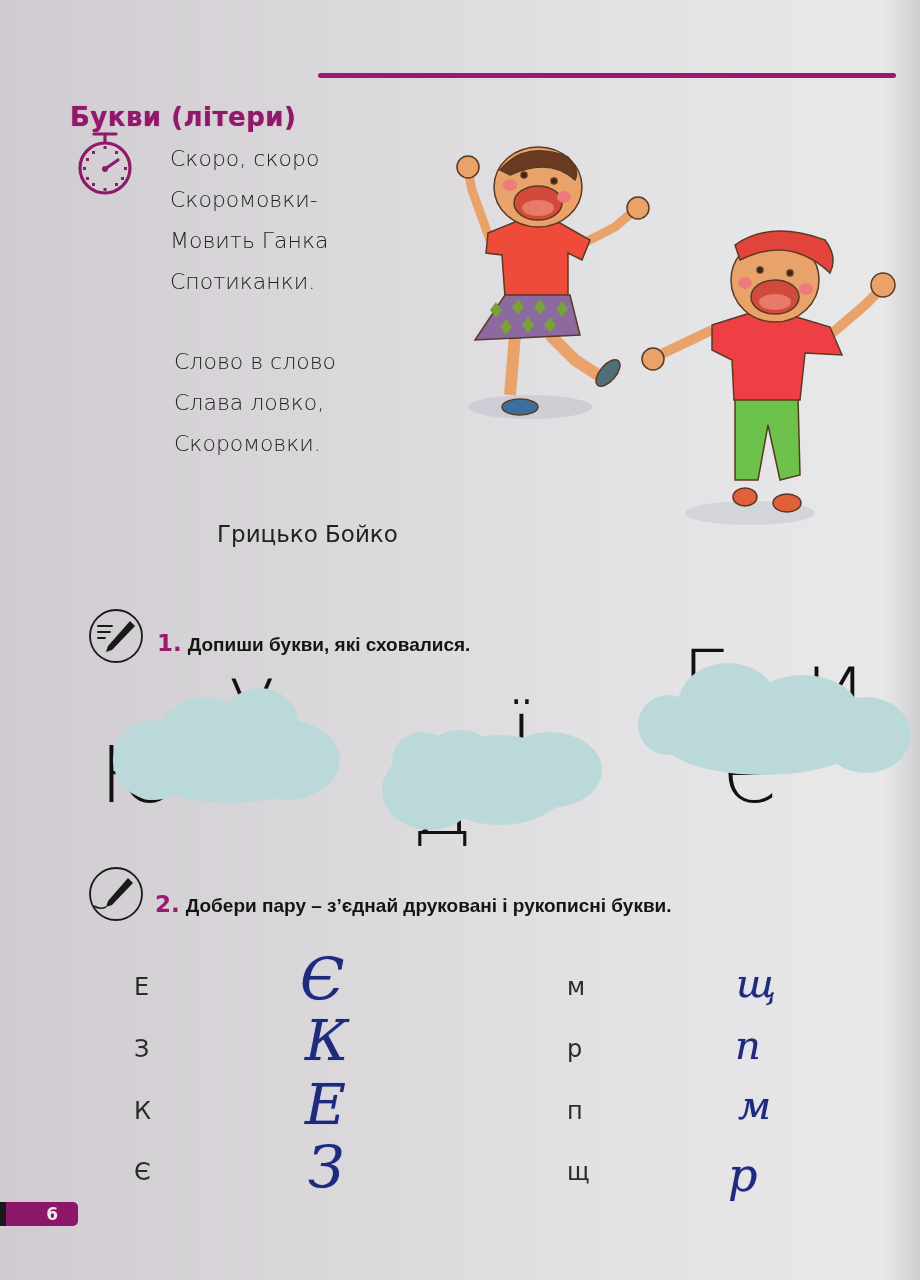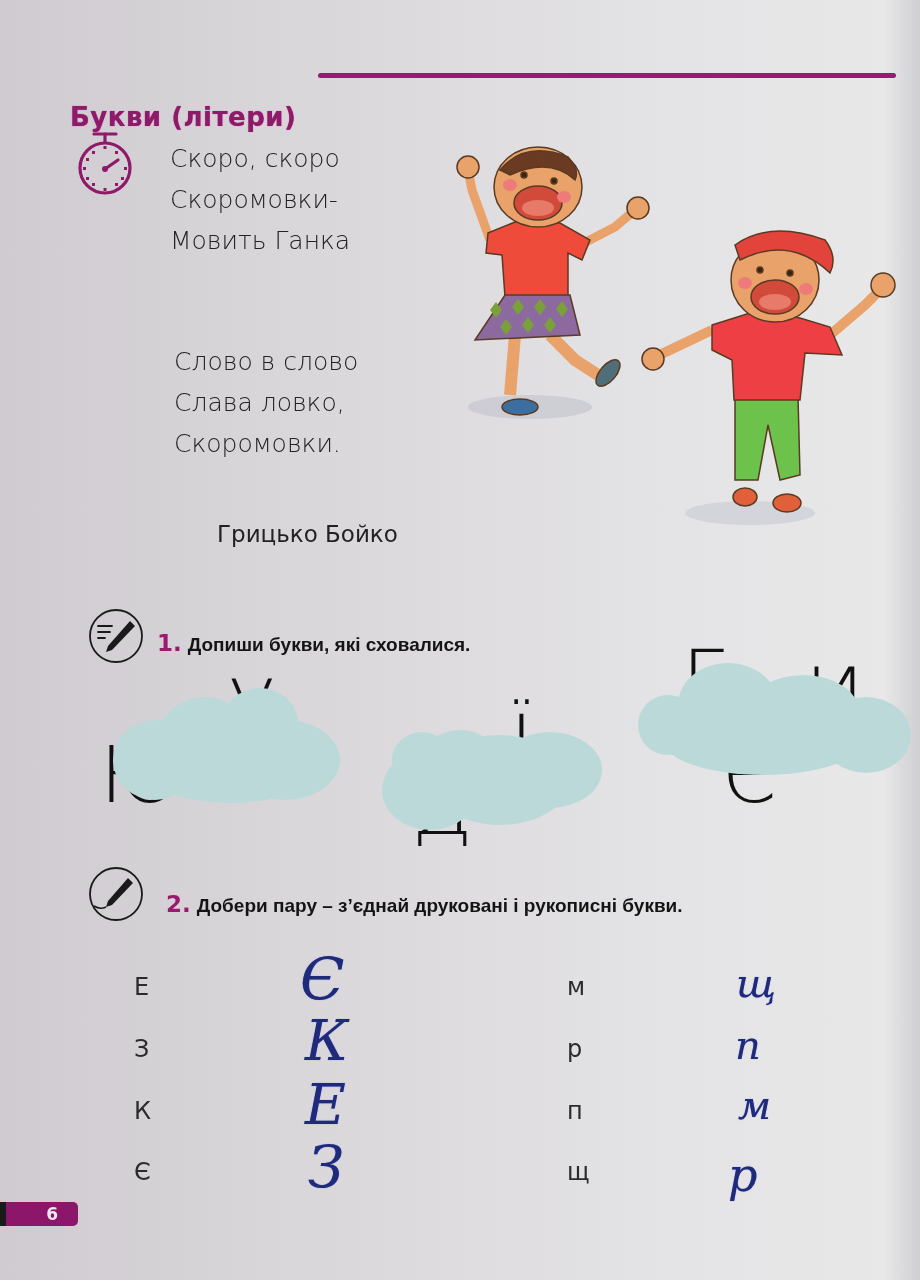--- a/index.html
+++ b/index.html
@@ -18,36 +18,36 @@
     font-family: "DejaVu Sans", sans-serif;
     text-shadow: 0 0 1px #c23b96;
     margin-top: 44px;
   }
   #title-rule {
     left: 318px; top: 73px; width: 578px; height: 5px;
     background: #9b1a70; border-radius: 3px;
   }
 
   
-  .poem { font-family: "DejaVu Sans", sans-serif; font-weight: 300; font-size: 25px; color: #222; line-height: 41px; }
+  .poem { font-family: "DejaVu Sans", sans-serif; font-weight: 300; font-size: 22px; color: #222; line-height: 41px; }
   #poem-stanza-1 { left: 170px; top: 138px; }
   #poem-stanza-2 { left: 174px; top: 341px; }
   #poem-author { left: 217px; top: 521px; font-family: "DejaVu Sans", sans-serif; font-size: 23px; color: #222; }
 
   
   #illustration { left: 450px; top: 135px; width: 460px; height: 395px; }
 
   
   .ex-icon { width: 56px; height: 56px; }
   #exercise-1-icon { left: 88px; top: 608px; }
   #exercise-2-icon { left: 88px; top: 866px; }
   .ex-title { font-family: "Liberation Sans", sans-serif; font-weight: bold; font-size: 19px; color: #141414; }
   .ex-num { font-family: "DejaVu Sans", sans-serif; font-size: 23px; font-weight: bold; color: #9b1a70; margin-right: 6px; }
   #exercise-1-title { left: 157px; top: 630px; }
-  #exercise-2-title { left: 166px; top: 891px; }
+  #exercise-2-title { left: 155px; top: 891px; }
 
   
   .hidden-letter {
     font-family: "DejaVu Sans", sans-serif; font-weight: 300; font-size: 78px; color: #111;
     line-height: 1;
   }
   .cloud { fill: #bcd9da; }
 
   
   .print-letter { font-family: "DejaVu Sans", sans-serif; font-size: 24px; color: #2b2b2b; }
@@ -90,20 +90,21 @@
     <rect x="12" y="28" width="3" height="3"></rect>
     <rect x="12" y="47" width="3" height="3"></rect>
     <rect x="47" y="47" width="3" height="3"></rect>
   </g>
 </svg>
 
 <div id="poem-stanza-1" class="abs poem">
   <div>Скоро, скоро</div>
   <div>Скоромовки-</div>
   <div>Мовить Ганка</div>
+  <div>Спотиканки.</div>
 </div>
 <div id="poem-stanza-2" class="abs poem">
   <div>Слово в слово</div>
   <div>Слава ловко,</div>
   <div>Скоромовки.</div>
 </div>
 <div id="poem-author" class="abs">Грицько Бойко</div>
 
 <svg id="illustration" class="abs" viewBox="0 0 460 395">
 

